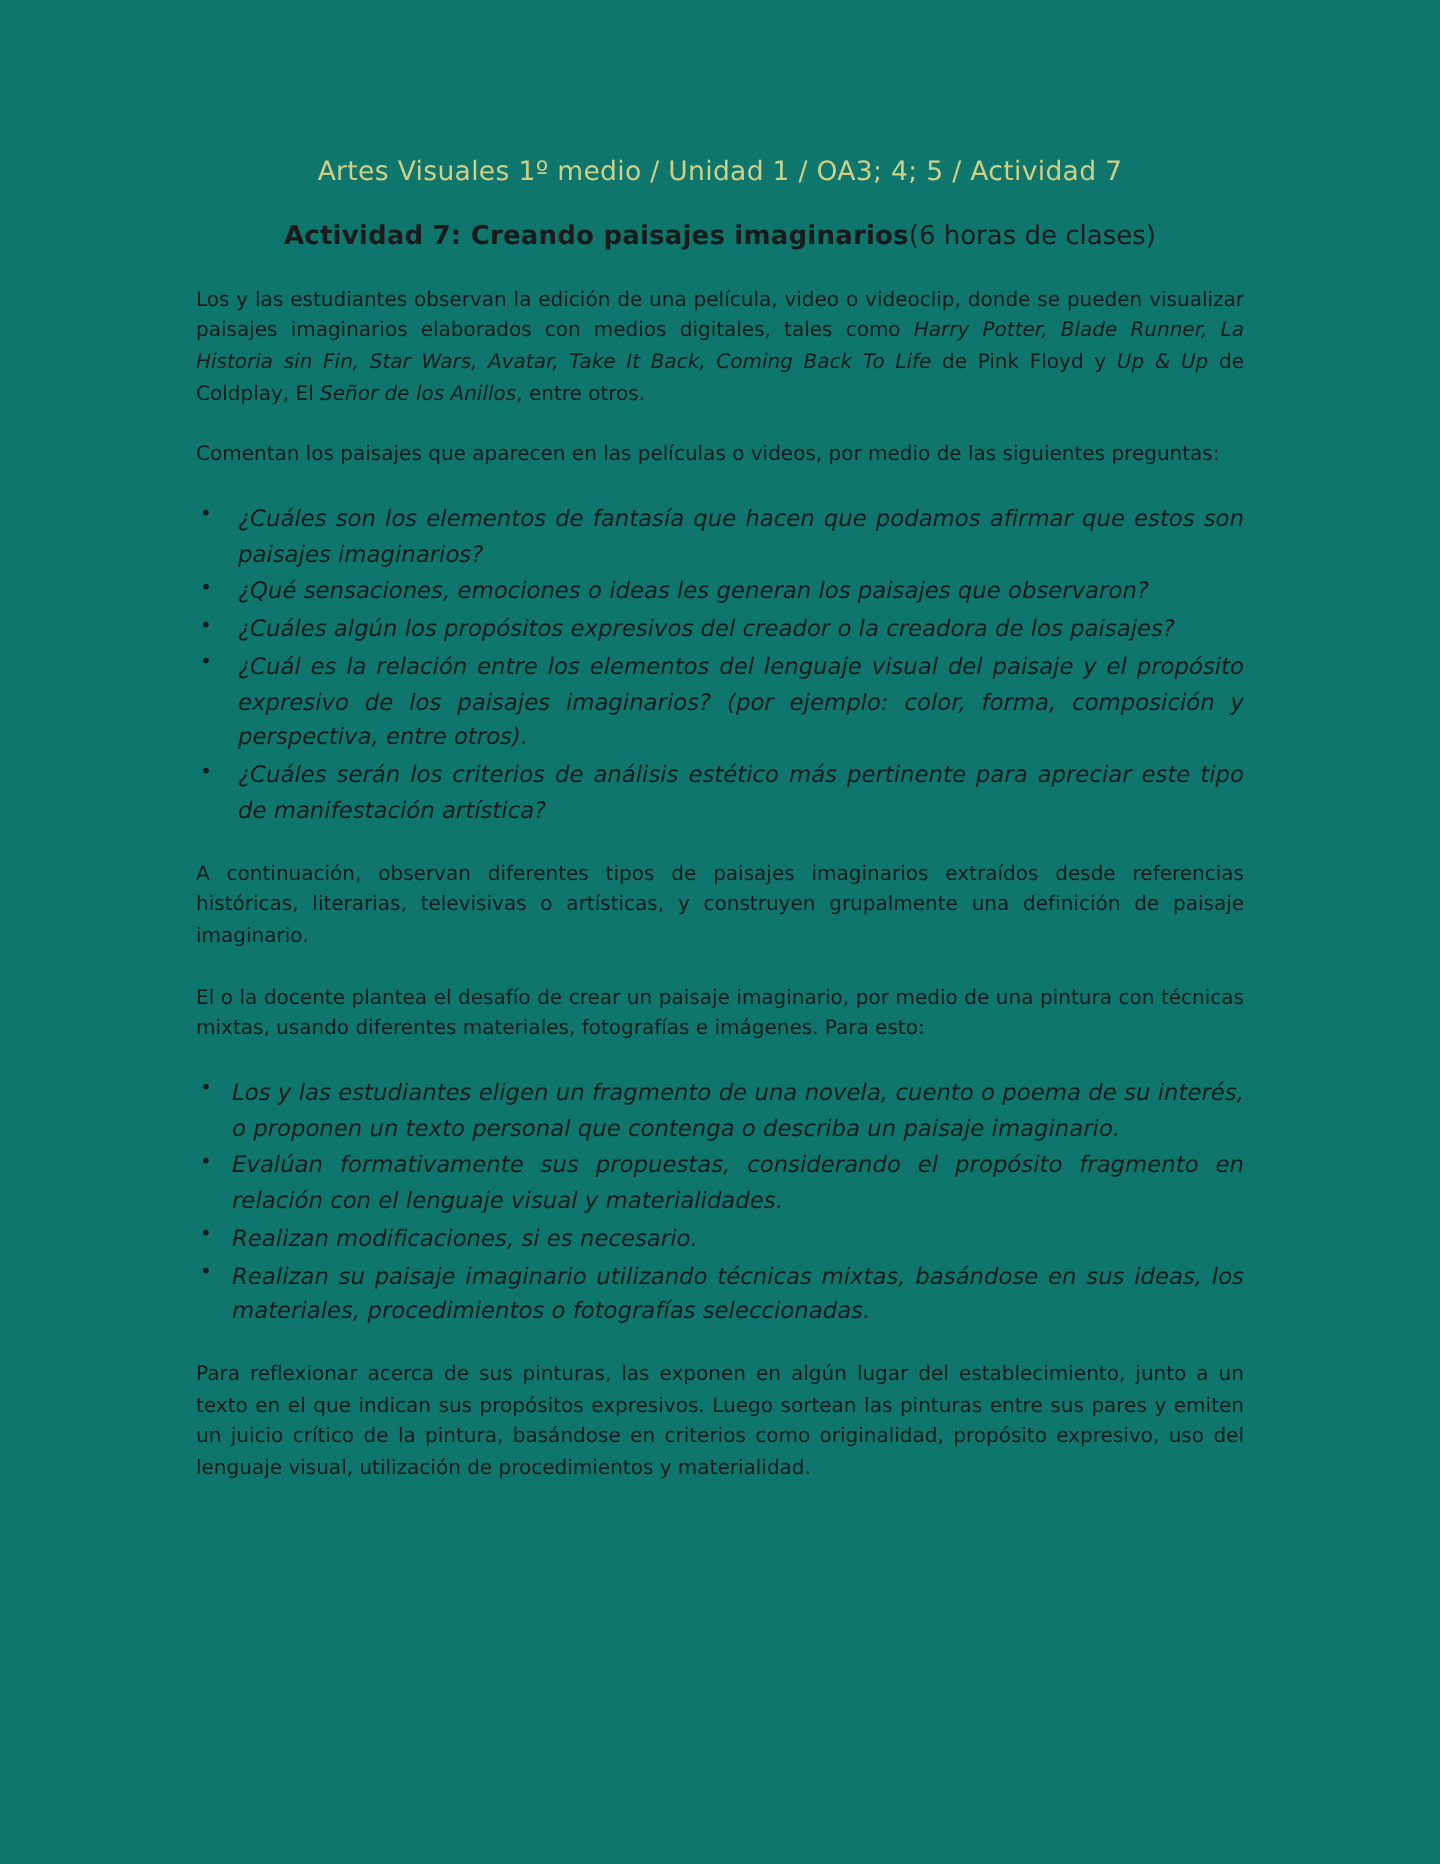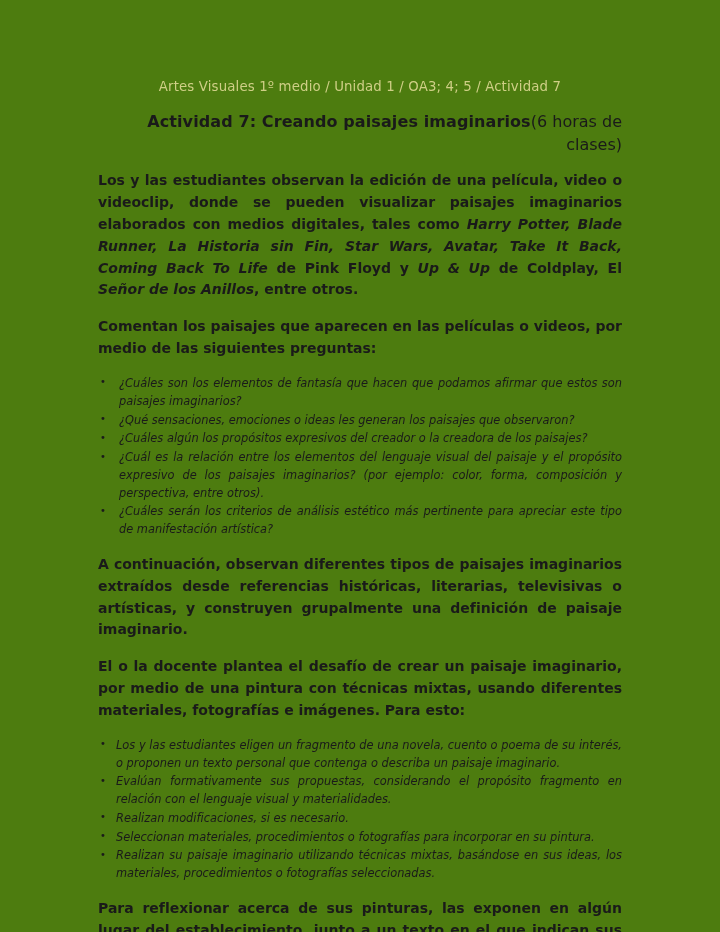--- a/index.html
+++ b/index.html
@@ -15,54 +15,53 @@
     color: #1a1a1a;
     -webkit-font-smoothing: antialiased;
   }
   .page {
     position: relative;
     width: 720px;
     height: 932px;
     box-sizing: border-box;
     padding: 0;
     overflow: hidden;
-    background: #4d7c0f;
+    background: #0f766e;
   }
   .content {
     position: absolute;
     left: 98px;
     top: 78px;
     width: 524px;
   }
   .doc-title {
     text-align: center;
     color: #cfcf86;
     font-size: 13.3px;
     line-height: 1.35;
     letter-spacing: 0.15px;
     margin: 0 0 14px 0;
     font-weight: 400;
   }
   .act-heading {
-    font-size: 16px;
+    font-size: 13px;
     line-height: 1.45;
     margin: 0 0 14px 0;
-    text-align: right;
+    text-align: center;
   }
   .act-heading .bold {
     font-weight: bold;
     letter-spacing: 0.1px;
   }
   p.para {
-    font-size: 14px;
+    font-size: 10px;
     line-height: 1.56;
     text-align: justify;
     margin: 0 0 15px 0;
     text-justify: inter-word;
-    font-weight: bold;
   }
   p.para.tight-bottom { }
   p.para em { font-style: italic; }
 
   ul.bullets {
     list-style: none;
     margin: 0 0 15px 0;
     padding: 0;
   }
   ul.bullets li {
@@ -122,20 +121,19 @@
     </ul>
 
     <p class="para">A continuación, observan diferentes tipos de paisajes imaginarios extraídos desde referencias históricas, literarias, televisivas o artísticas, y construyen grupalmente una definición de paisaje imaginario.</p>
 
     <p class="para tight-bottom">El o la docente plantea el desafío de crear un paisaje imaginario, por medio de una pintura con técnicas mixtas, usando diferentes materiales, fotografías e imágenes. Para esto:</p>
 
     <ul class="bullets indent-narrow">
       <li>Los y las estudiantes eligen un fragmento de una novela, cuento o poema de su interés, o proponen un texto personal que contenga o describa un paisaje imaginario.</li>
       <li>Evalúan formativamente sus propuestas, considerando el propósito fragmento en relación con el lenguaje visual y materialidades.</li>
       <li class="nojust">Realizan modificaciones, si es necesario.</li>
-      <li class="nojust">Seleccionan materiales, procedimientos o fotografías para incorporar en su pintura.</li>
       <li>Realizan su paisaje imaginario utilizando técnicas mixtas, basándose en sus ideas, los materiales, procedimientos o fotografías seleccionadas.</li>
     </ul>
 
     <p class="para">Para reflexionar acerca de sus pinturas, las exponen en algún lugar del establecimiento, junto a un texto en el que indican sus propósitos expresivos. Luego sortean las pinturas entre sus pares y emiten un juicio crítico de la pintura, basándose en criterios como originalidad, propósito expresivo, uso del lenguaje visual, utilización de procedimientos y materialidad.</p>
 
   </div>
 </div>
 
 </body></html>

